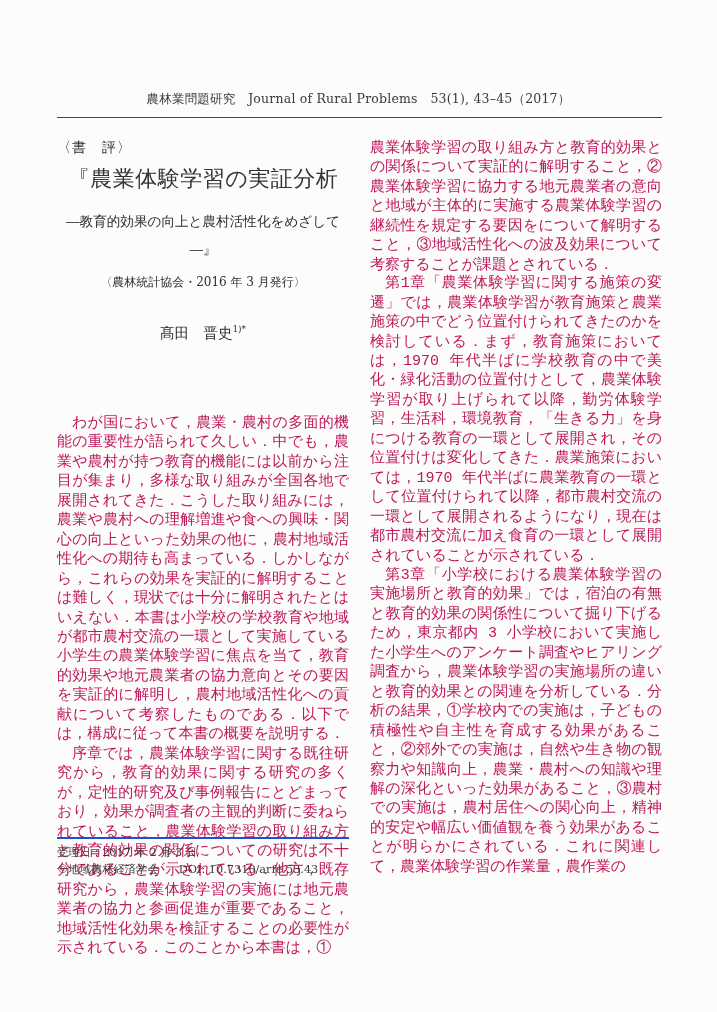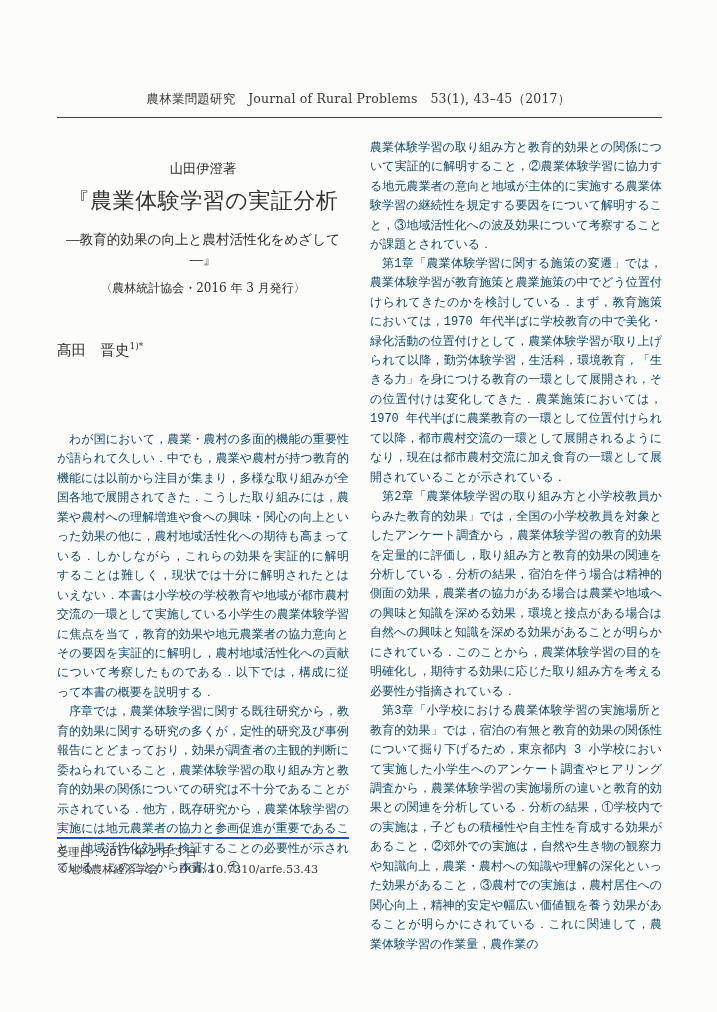--- a/index.html
+++ b/index.html
@@ -53,40 +53,40 @@
     font-size: 22px;
     font-weight: normal;
     line-height: 30px;
     letter-spacing: 0.5px;
     color: #333;
   }
   .book-subtitle {
     margin-top: 13px;
     text-align: center;
     font-size: 13.6px;
-    line-height: 20px;
+    line-height: 28px;
   }
   .publisher {
     margin-top: 10px;
     text-align: center;
     font-size: 12px;
     line-height: 19px;
   }
   .reviewer {
-    margin-top: 42px;
-    text-align: left;
+    margin-top: 31px;
+    text-align: center;
     font-size: 14.5px;
     line-height: 20px;
   }
   p.body {
     margin: 0;
-    font-size: 12px;
+    font-size: 15px;
     line-height: 19.45px;
     text-align: justify;
-    color: #0c4a6e;
+    color: #be185d;
   }
   p.first-body { margin-top: 71px; }
   .indent { text-indent: 1em; font-family: Liberation Mono, monospace; }
   .sup {
     font-size: 9px;
     vertical-align: super;
     line-height: 0;
   }
   .footnote {
     position: absolute;
@@ -111,22 +111,22 @@
 
 <div class="page">
 
   <div class="running-head">農林業問題研究　Journal of Rural Problems　53(1), 43–45（2017）</div>
 
   <div class="head-rule"></div>
 
   <div class="columns">
 
     <div class="col">
+      <div class="section-label">〈書　評〉</div>
 
-      <div class="author-line">山田伊澄著</div>
 
       <h1 class="book-title">『農業体験学習の実証分析</h1>
 
       <div class="book-subtitle">―教育的効果の向上と農村活性化をめざして―』</div>
 
       <div class="publisher">〈農林統計協会・2016 年 3 月発行〉</div>
 
       <div class="reviewer">
         <span>髙田　晋史</span><span class="sup">1)*</span>
       </div>
@@ -134,21 +134,20 @@
       <p class="body indent first-body">わが国において，農業・農村の多面的機能の重要性が語られて久しい．中でも，農業や農村が持つ教育的機能には以前から注目が集まり，多様な取り組みが全国各地で展開されてきた．こうした取り組みには，農業や農村への理解増進や食への興味・関心の向上といった効果の他に，農村地域活性化への期待も高まっている．しかしながら，これらの効果を実証的に解明することは難しく，現状では十分に解明されたとはいえない．本書は小学校の学校教育や地域が都市農村交流の一環として実施している小学生の農業体験学習に焦点を当て，教育的効果や地元農業者の協力意向とその要因を実証的に解明し，農村地域活性化への貢献について考察したものである．以下では，構成に従って本書の概要を説明する．</p>
 
       <p class="body indent">序章では，農業体験学習に関する既往研究から，教育的効果に関する研究の多くが，定性的研究及び事例報告にとどまっており，効果が調査者の主観的判断に委ねられていること，農業体験学習の取り組み方と教育的効果の関係についての研究は不十分であることが示されている．他方，既存研究から，農業体験学習の実施には地元農業者の協力と参画促進が重要であること，地域活性化効果を検証することの必要性が示されている．このことから本書は，①</p>
     </div>
 
     <div class="col">
       <p class="body">農業体験学習の取り組み方と教育的効果との関係について実証的に解明すること，②農業体験学習に協力する地元農業者の意向と地域が主体的に実施する農業体験学習の継続性を規定する要因をについて解明すること，③地域活性化への波及効果について考察することが課題とされている．</p>
 
       <p class="body indent">第1章「農業体験学習に関する施策の変遷」では，農業体験学習が教育施策と農業施策の中でどう位置付けられてきたのかを検討している．まず，教育施策においては，1970 年代半ばに学校教育の中で美化・緑化活動の位置付けとして，農業体験学習が取り上げられて以降，勤労体験学習，生活科，環境教育，「生きる力」を身につける教育の一環として展開され，その位置付けは変化してきた．農業施策においては，1970 年代半ばに農業教育の一環として位置付けられて以降，都市農村交流の一環として展開されるようになり，現在は都市農村交流に加え食育の一環として展開されていることが示されている．</p>
 
-      <p class="body indent">第2章「農業体験学習の取り組み方と小学校教員からみた教育的効果」では，全国の小学校教員を対象としたアンケート調査から，農業体験学習の教育的効果を定量的に評価し，取り組み方と教育的効果の関連を分析している．分析の結果，宿泊を伴う場合は精神的側面の効果，農業者の協力がある場合は農業や地域への興味と知識を深める効果，環境と接点がある場合は自然への興味と知識を深める効果があることが明らかにされている．このことから，農業体験学習の目的を明確化し，期待する効果に応じた取り組み方を考える必要性が指摘されている．</p>
 
       <p class="body indent">第3章「小学校における農業体験学習の実施場所と教育的効果」では，宿泊の有無と教育的効果の関係性について掘り下げるため，東京都内 3 小学校において実施した小学生へのアンケート調査やヒアリング調査から，農業体験学習の実施場所の違いと教育的効果との関連を分析している．分析の結果，①学校内での実施は，子どもの積極性や自主性を育成する効果があること，②郊外での実施は，自然や生き物の観察力や知識向上，農業・農村への知識や理解の深化といった効果があること，③農村での実施は，農村居住への関心向上，精神的安定や幅広い価値観を養う効果があることが明らかにされている．これに関連して，農業体験学習の作業量，農作業の</p>
     </div>
 
   </div>
 
   <div class="footnote">
     <div class="fn-line">受理日：2017 年 2 月 3 日</div>
 
 

